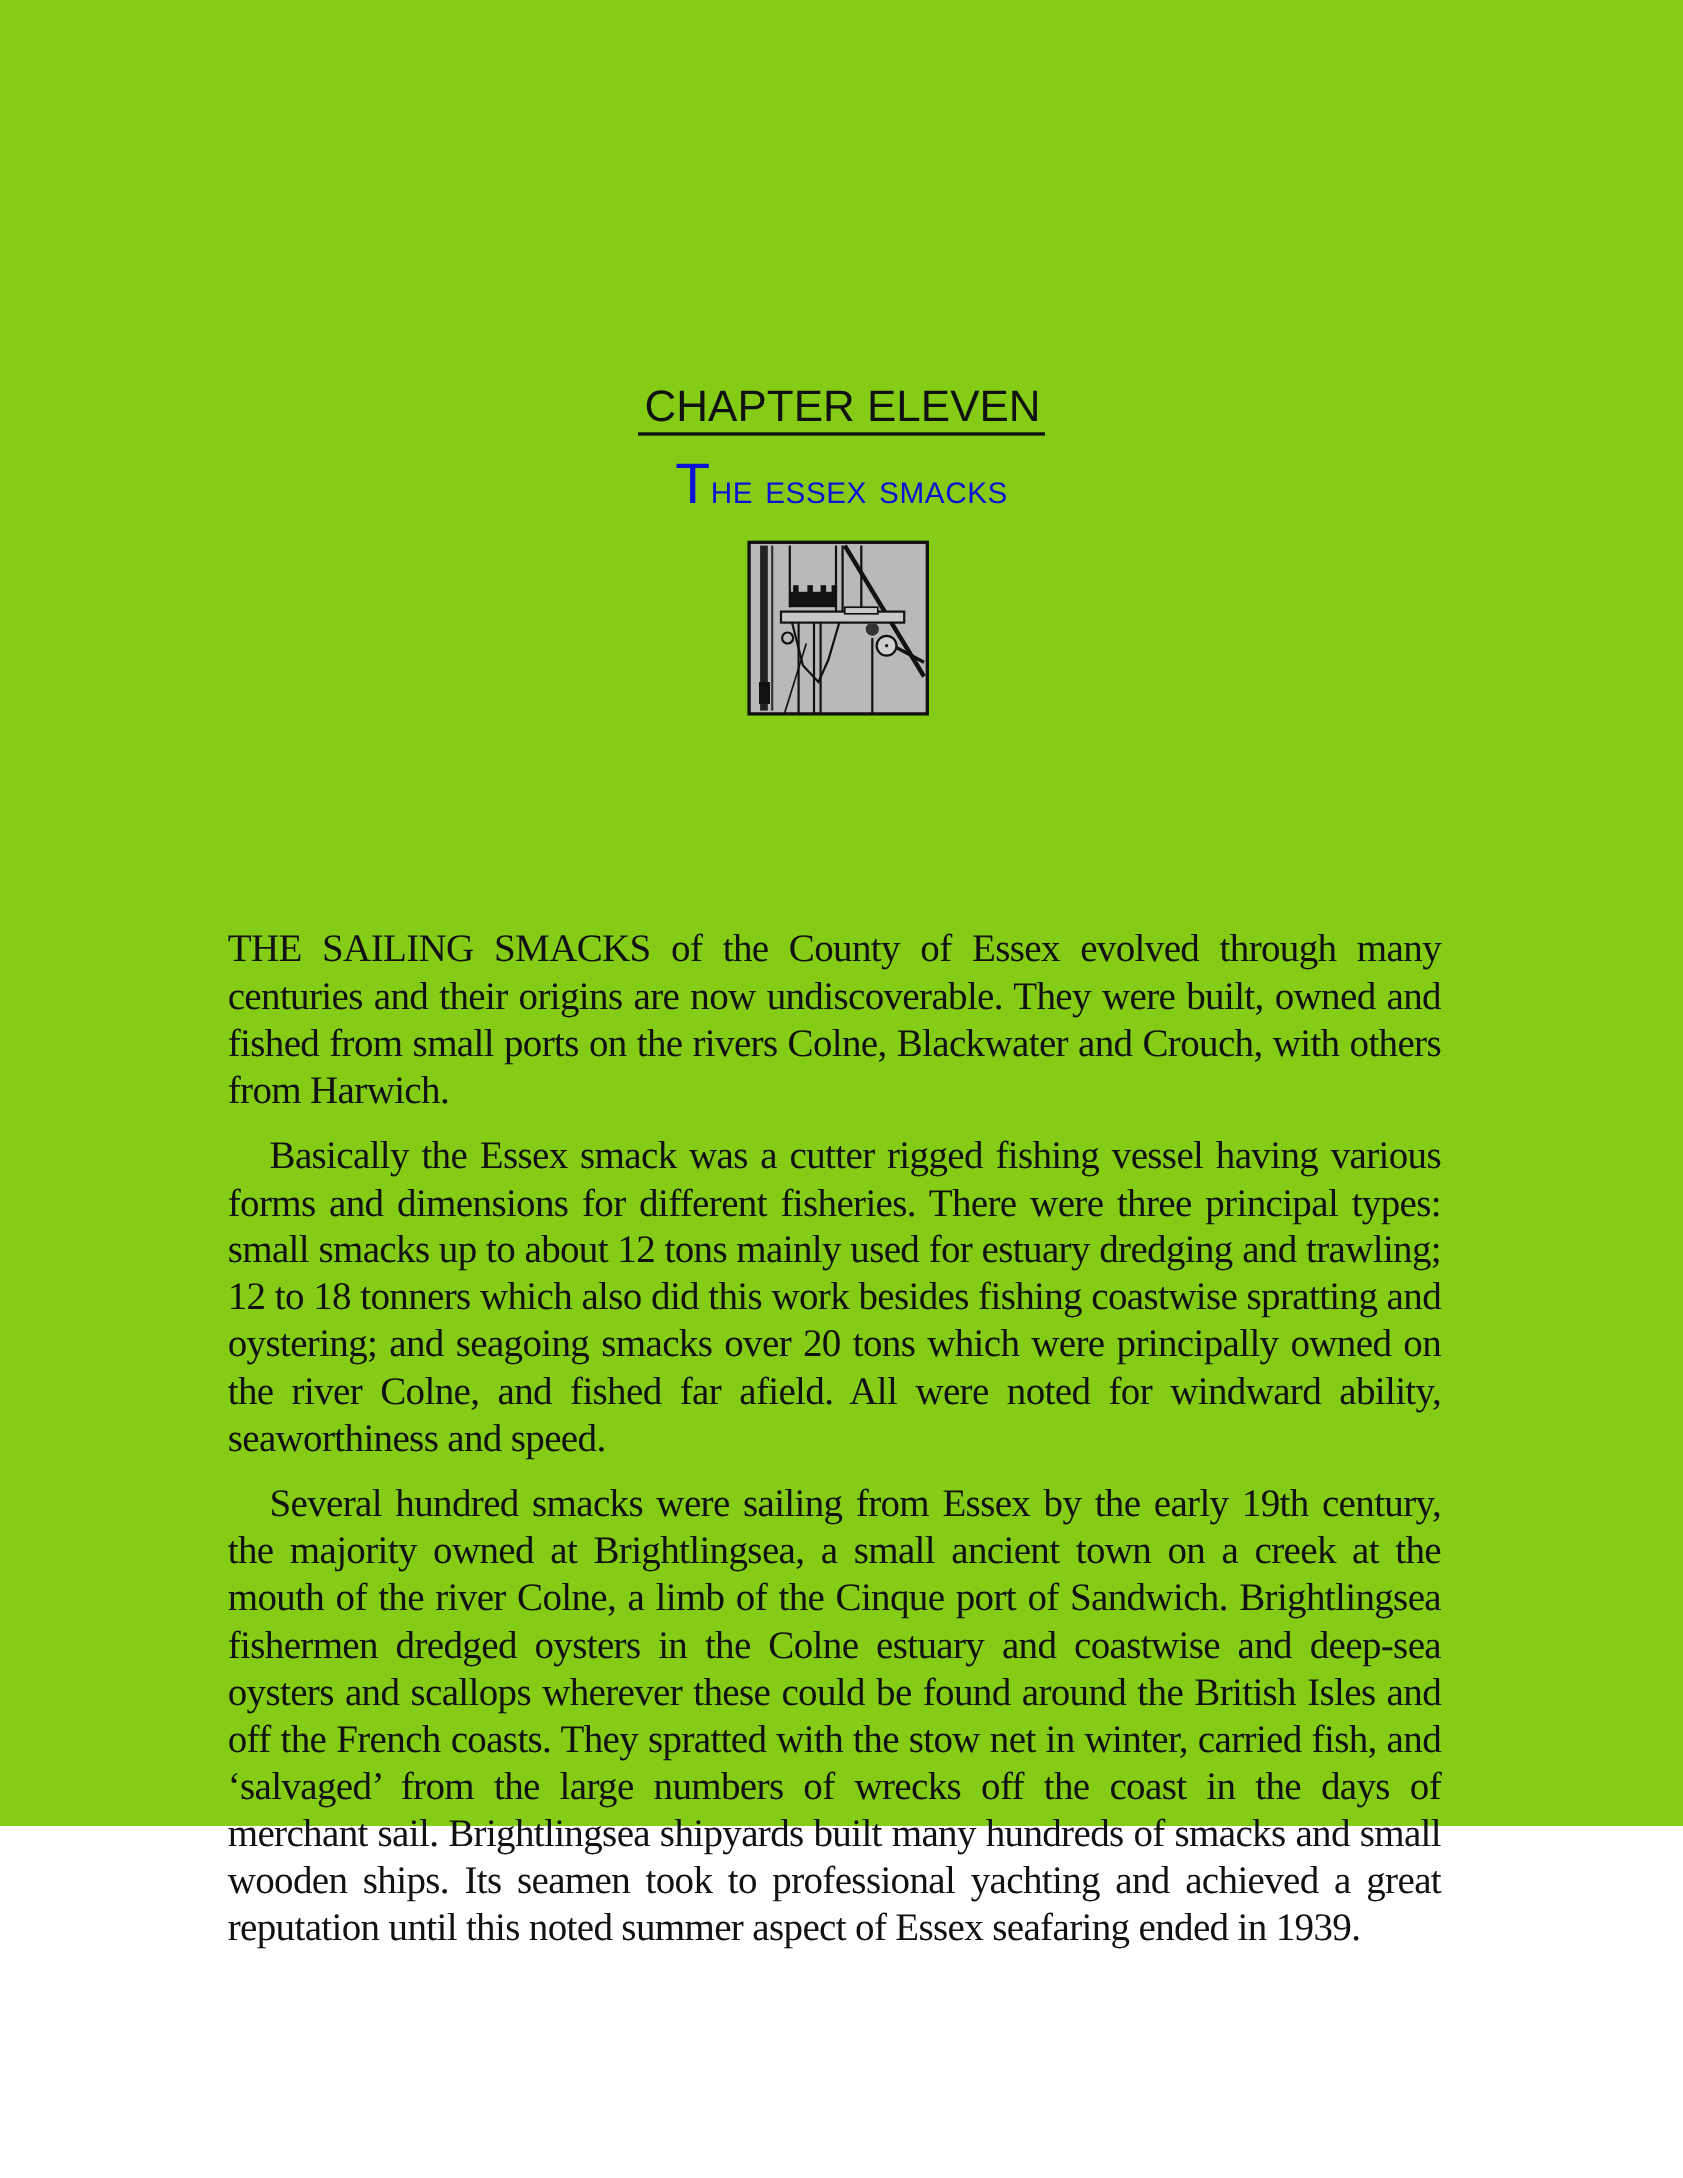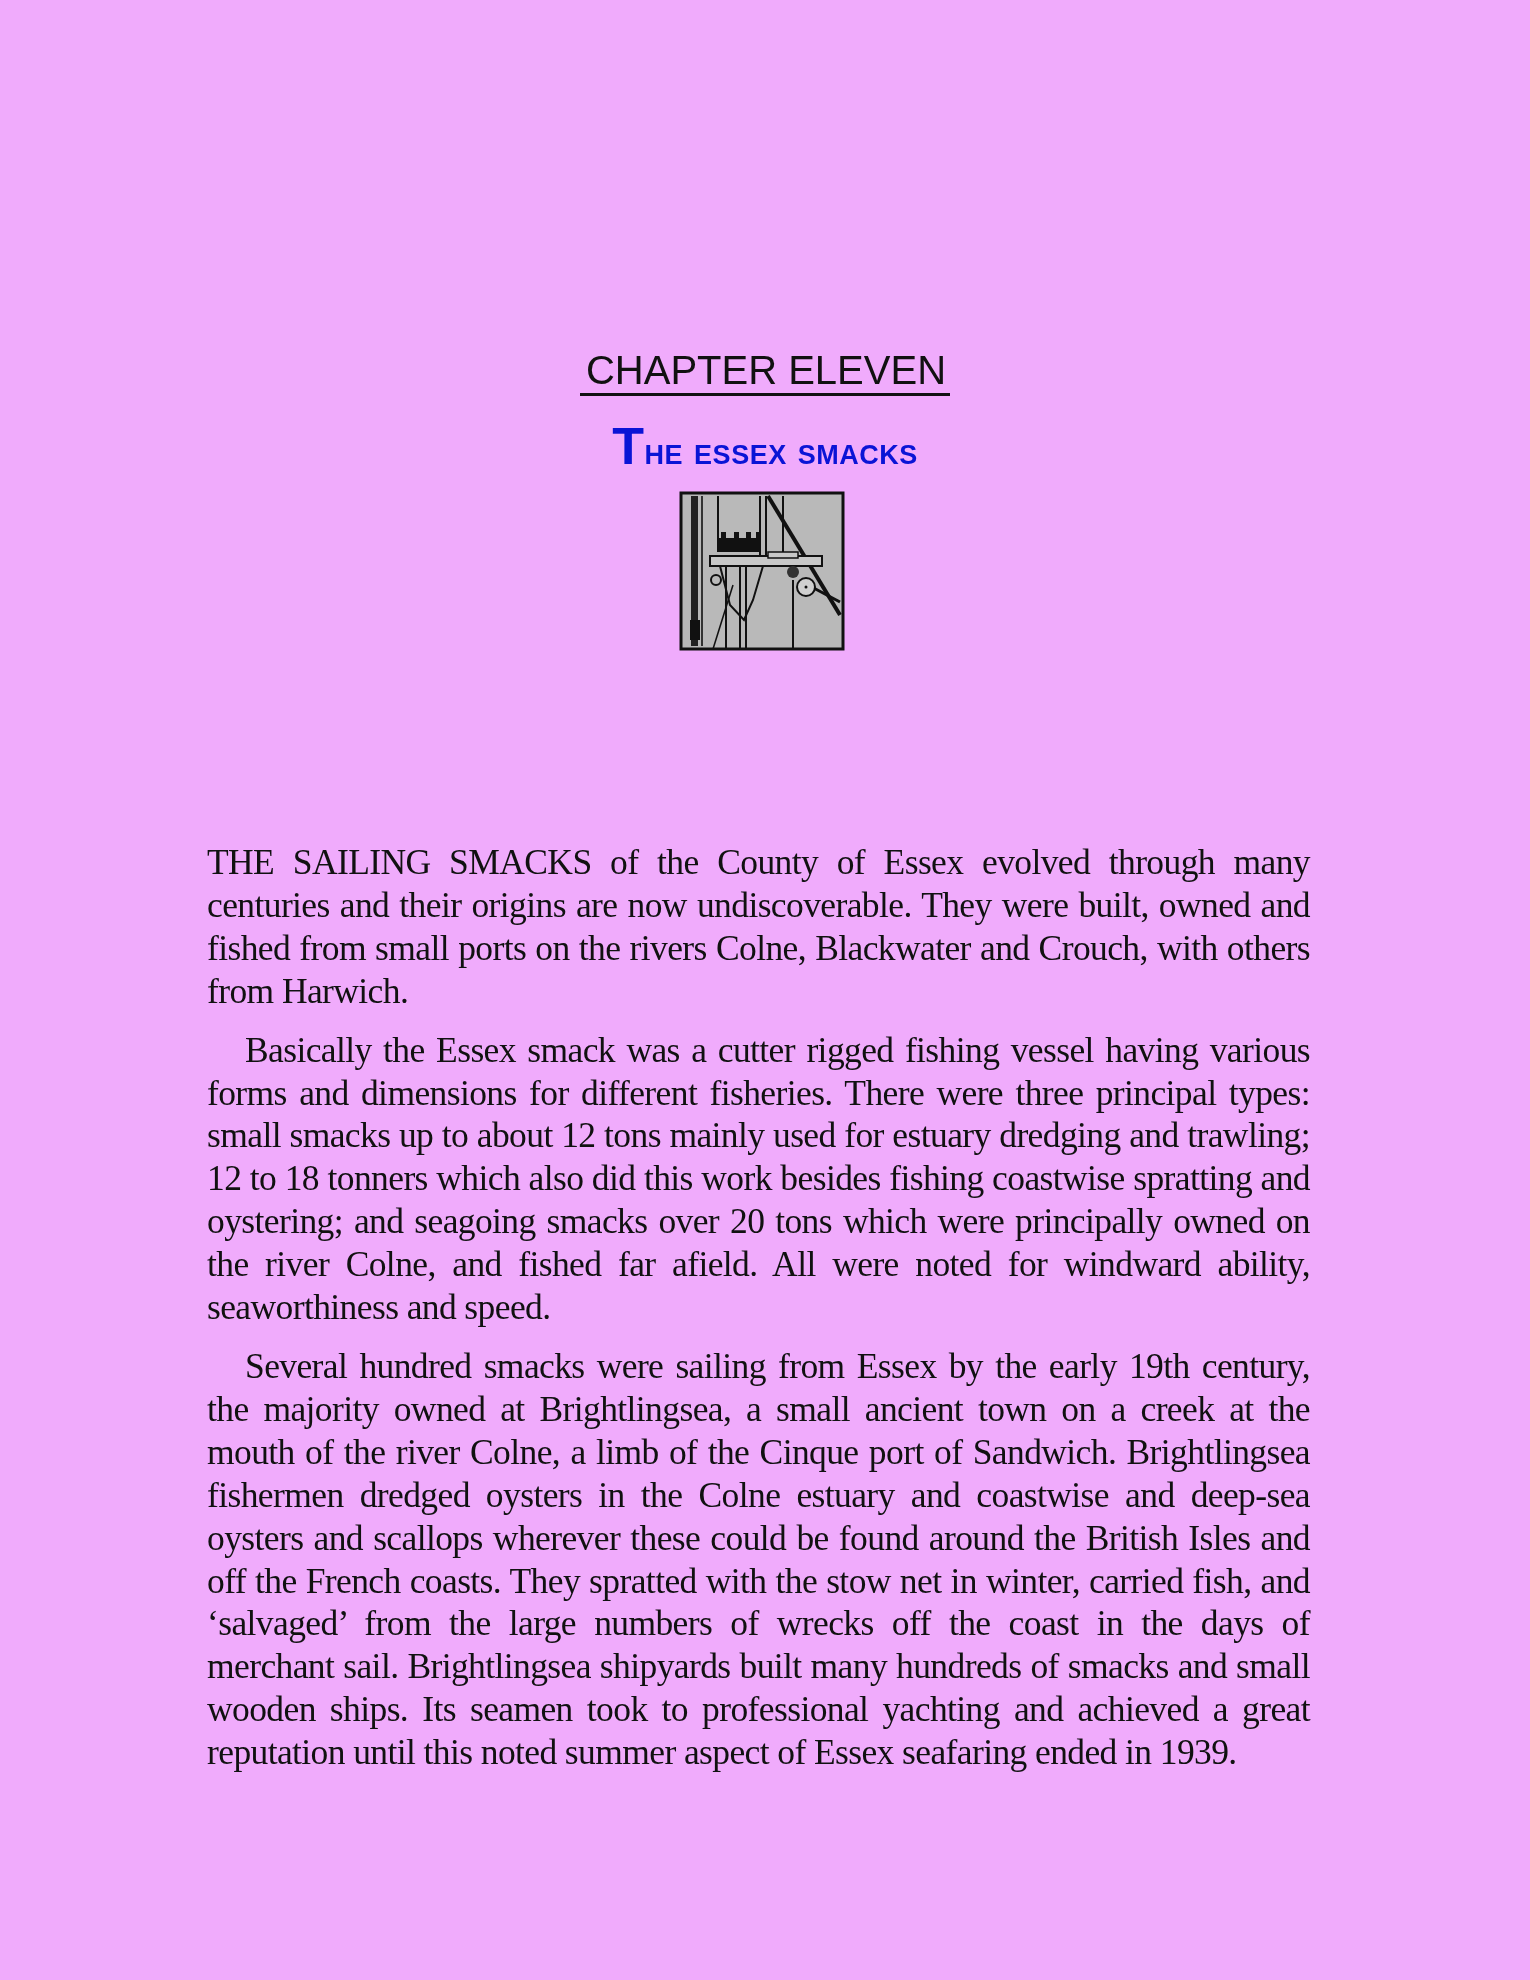--- a/index.html
+++ b/index.html
@@ -1,27 +1,27 @@
 <!DOCTYPE html>
 <html><head>
 <meta charset="utf-8">
 <style>
   html, body { margin: 0; padding: 0; background: #ffffff; }
   body { width: 1530px; height: 1980px; position: relative; overflow: hidden; }
-  .page { position: absolute; left: 0; top: 0; width: 1530px; height: 1980px; background: #f0abfc; }
+  .page { position: absolute; left: 0; top: 0; width: 1530px; height: 1660px; background: #84cc16; }
   .chapter-label {
     position: absolute; left: 0; width: 1530px; top: 346px; text-align: center;
     font-family: "Liberation Sans", sans-serif; font-size: 40px; color: #111;
     line-height: 48px;
   }
   .chapter-label span { border-bottom: 3px solid #111; padding: 0 4px 1px 6px; }
   .chapter-title {
     position: absolute; left: 0; width: 1530px; top: 418px; text-align: center;
-    font-family: "Liberation Sans", sans-serif; font-weight: bold; color: #0a14d6;
-    font-size: 38px; line-height: 56px; font-variant: small-caps; letter-spacing: 0.5px;
+    font-family: "Liberation Sans", sans-serif; font-weight: normal; color: #0a14d6;
+    font-size: 38px; line-height: 44px; font-variant: small-caps; letter-spacing: 0.5px;
   }
   .chapter-title .big { font-size: 52px; }
   .illustration {
     position: absolute; left: 678px; top: 490px; width: 168px; height: 162px;
   }
   .body-text {
     position: absolute; left: 191px; top: 825px; width: 1135px;
     font-family: "Liberation Serif", serif; font-size: 35.5px; line-height: 42.9px;
     color: #111; text-align: justify; letter-spacing: -0.6px;
   }

